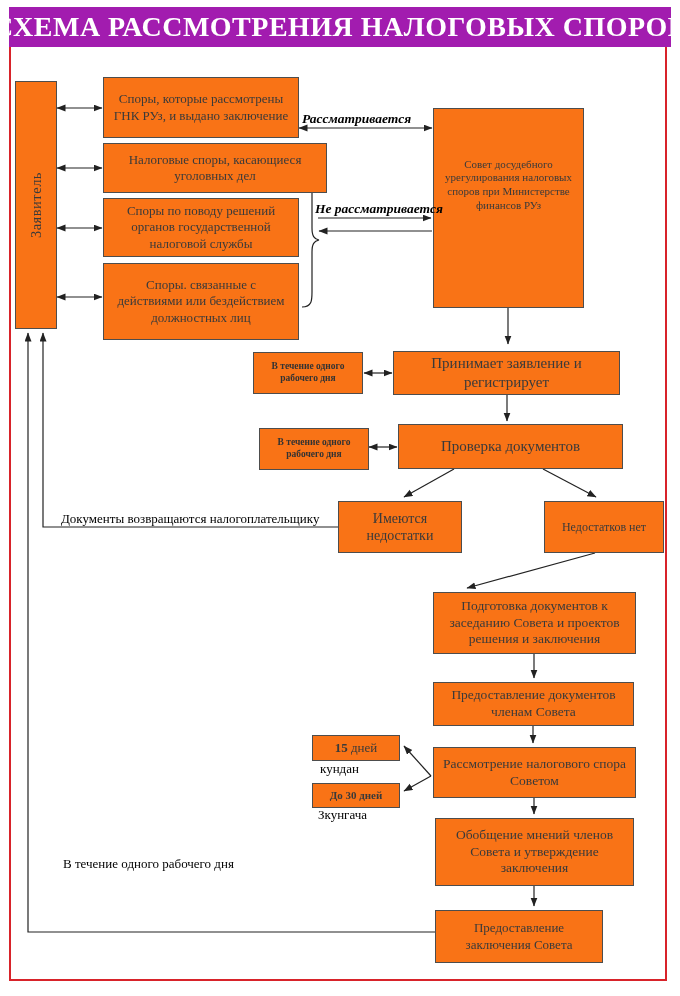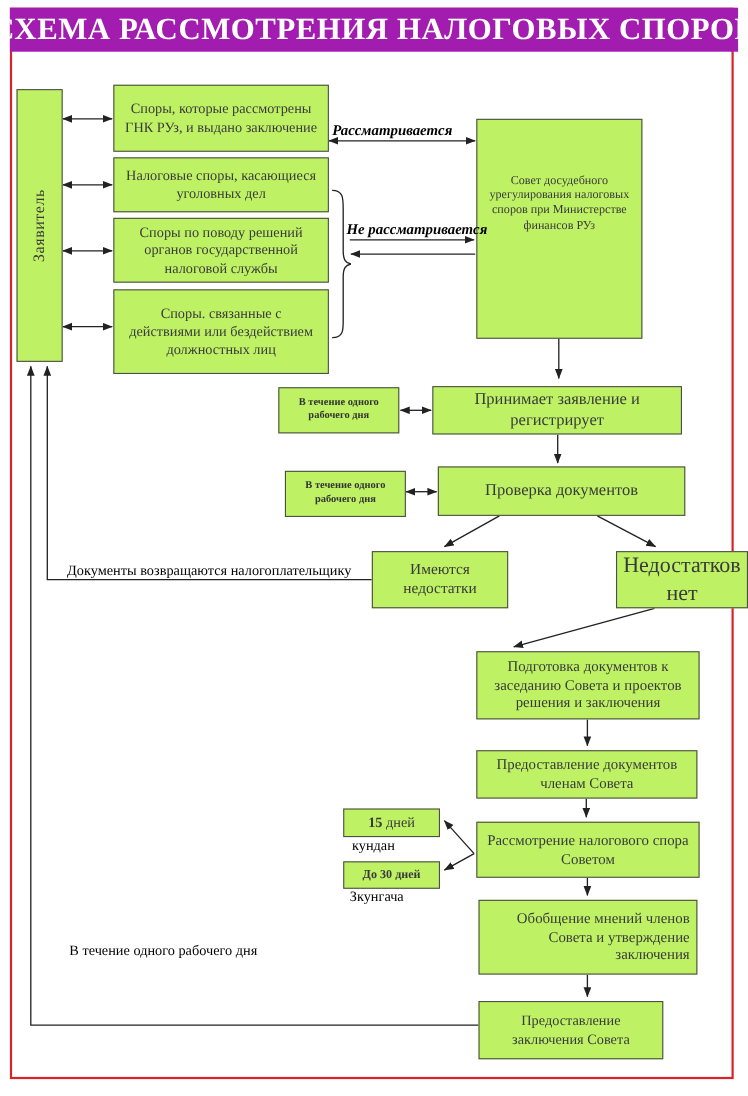--- a/index.html
+++ b/index.html
@@ -13,49 +13,49 @@
   }
   .header {
     position:absolute; left:9px; top:7px; width:662px; height:40px;
     background:#a21caf; box-sizing:border-box;
     display:flex; align-items:center; justify-content:center;
     color:#ffffff; font-weight:bold; font-size:28px; letter-spacing:0.5px;
     white-space:nowrap; z-index:3;
   }
   svg.overlay { position:absolute; left:0; top:0; z-index:1; }
   .node {
-    position:absolute; border:1px solid #4d4d4d; background:#bef264;
+    position:absolute; border:1px solid #4d4d4d; background:#f97316;
     box-sizing:border-box; display:flex; align-items:center; justify-content:center;
     text-align:center; color:#3a3a3a; font-size:13px; line-height:1.25;
     padding:2px 6px; z-index:2;
   }
   .lbl { position:absolute; color:#000000; z-index:2; white-space:nowrap; }
 
   .applicant { left:15px; top:81px; width:42px; height:248px; }
   .applicant span { transform:rotate(-90deg); white-space:nowrap; font-size:14.5px; letter-spacing:0.5px; }
 
   .d0 { left:103px; top:77px;  width:196px; height:61px; }
-  .d1 { left:103px; top:143px; width:196px; height:50px; }
+  .d1 { left:103px; top:143px; width:224px; height:50px; }
   .d2 { left:103px; top:198px; width:196px; height:59px; }
   .d3 { left:103px; top:263px; width:196px; height:77px; padding:6px 10px; }
 
   .council { left:433px; top:108px; width:151px; height:200px; font-size:11px; padding:6px 8px 52px 8px; }
 
   .accepts { left:393px; top:351px; width:227px; height:44px; font-size:15px; }
   .check   { left:398px; top:424px; width:225px; height:45px; font-size:15px; }
   .oneday1 { left:253px; top:352px; width:110px; height:42px; font-size:9.5px; font-weight:bold; color:#333; }
   .oneday2 { left:259px; top:428px; width:110px; height:42px; font-size:9.5px; font-weight:bold; color:#333; }
 
   .hasdef { left:338px; top:501px; width:124px; height:52px; font-size:14px; }
-  .nodef  { left:560px; top:501px; width:120px; height:52px; font-size:20px; }
+  .nodef  { left:544px; top:501px; width:120px; height:52px; font-size:12px; }
 
   .prep      { left:433px; top:592px; width:203px; height:62px; font-size:13.5px; }
   .givedocs  { left:433px; top:682px; width:201px; height:44px; font-size:13.5px; }
   .consider  { left:433px; top:747px; width:203px; height:51px; font-size:13.5px; }
-  .summary   { left:435px; top:818px; width:199px; height:68px; font-size:13.5px;text-align:right; }
+  .summary   { left:435px; top:818px; width:199px; height:68px; font-size:13.5px; }
   .giveconcl { left:435px; top:910px; width:168px; height:53px; font-size:13px; }
 
   .d15 { left:312px; top:735px; width:88px; height:26px; font-size:13px; }
   .d15 .b { font-weight:bold; }
   .d30 { left:312px; top:783px; width:88px; height:25px; font-size:11px; font-weight:bold; }
 
   .lbl-considered     { left:302px; top:111px; font-size:13.5px; font-weight:bold; font-style:italic; }
   .lbl-notconsidered  { left:315px; top:201px; font-size:13.5px; font-weight:bold; font-style:italic; }
   .lbl-docsreturn     { left:61px;  top:511px; font-size:13px; }
   .lbl-onedaybottom   { left:63px;  top:856px; font-size:13px; }

